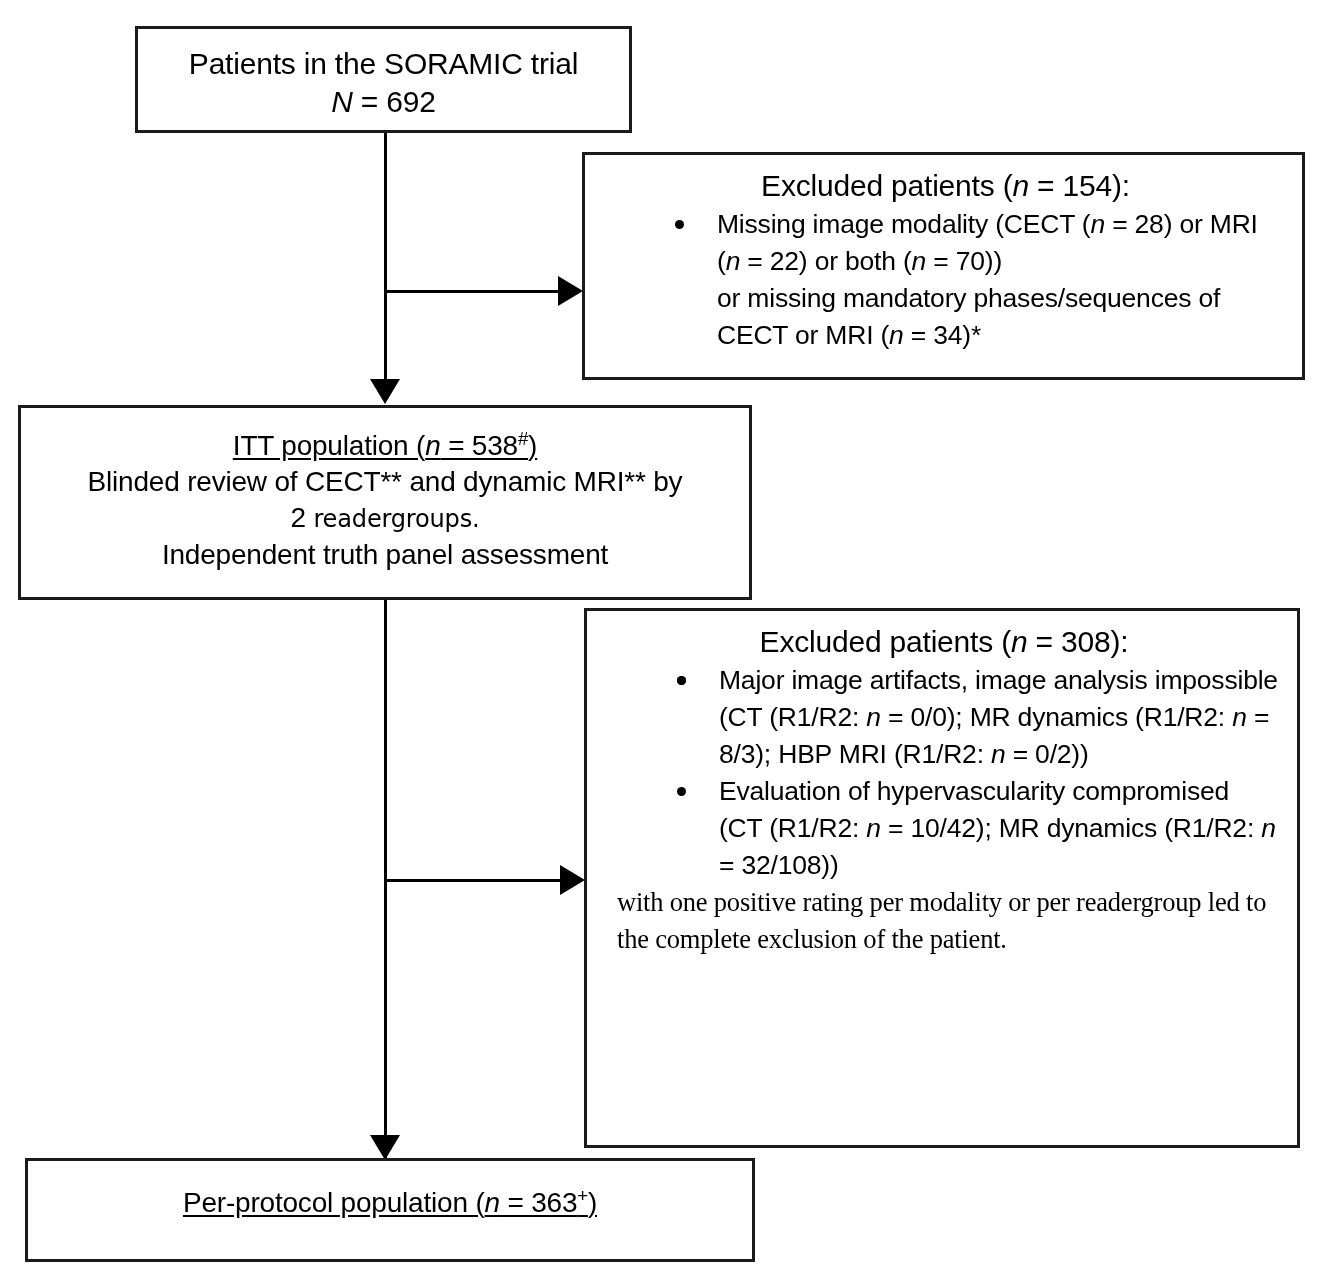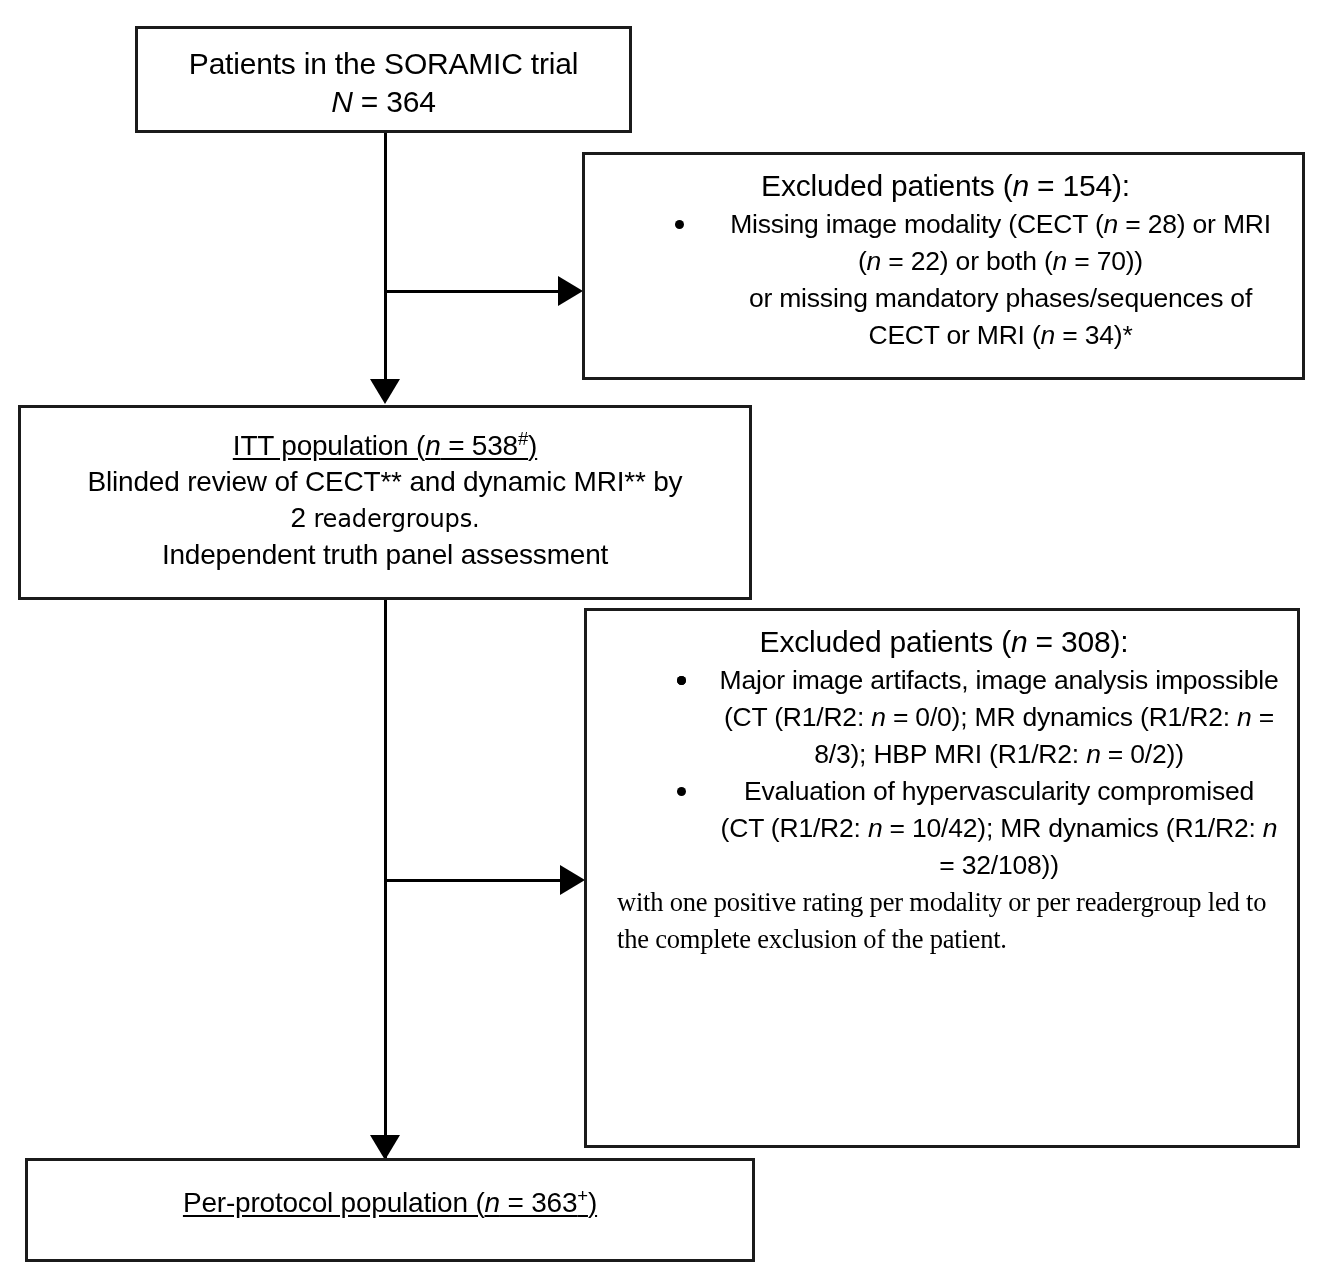--- a/index.html
+++ b/index.html
@@ -69,21 +69,20 @@
   .alt-font {
     font-family: "DejaVu Sans", sans-serif;
     font-size: 0.86em;
   }
 
   
   ul.bullets {
     margin: 0;
     padding: 0;
     list-style: none;
-    text-align: center;
   }
   ul.bullets > li {
     position: relative;
     padding-left: 58px;
     margin: 0 0 0 52px;
   }
   ul.bullets > li .bullet-dot {
     position: absolute;
     left: 16px;
     top: 14px;
@@ -151,21 +150,21 @@
 
   <div class="vline" style="left:384px; top:600px; height:560px;"></div>
   <div class="arrow-down" style="left:370px; top:1135px;"></div>
 
   <div class="hline" style="left:385px; top:879px; width:177px;"></div>
   <div class="arrow-right" style="left:560px; top:865px;"></div>
 
   <div class="box" style="left:135px; top:26px; width:497px; height:107px;">
     <div class="box-inner centered t-lg" style="top:16px;">
       <div>Patients in the SORAMIC trial</div>
-      <div><span class="ital">N</span><span> = 364</span></div>
+      <div><span class="ital">N</span><span> = 692</span></div>
     </div>
   </div>
 
   <div class="box" style="left:582px; top:152px; width:723px; height:228px;">
     <div class="excl-pad">
       <div class="t-lg excl-head"><span>Excluded patients (</span><span class="ital">n</span><span> = 154):</span></div>
       <ul class="bullets t-bul">
         <li>
           <span class="bullet-dot"></span>
           <span><span>Missing image modality (CECT (</span><span class="ital">n</span><span> = 28) or MRI (</span><span class="ital">n</span><span> = 22) or both (</span><span class="ital">n</span><span> = 70))</span></span>

